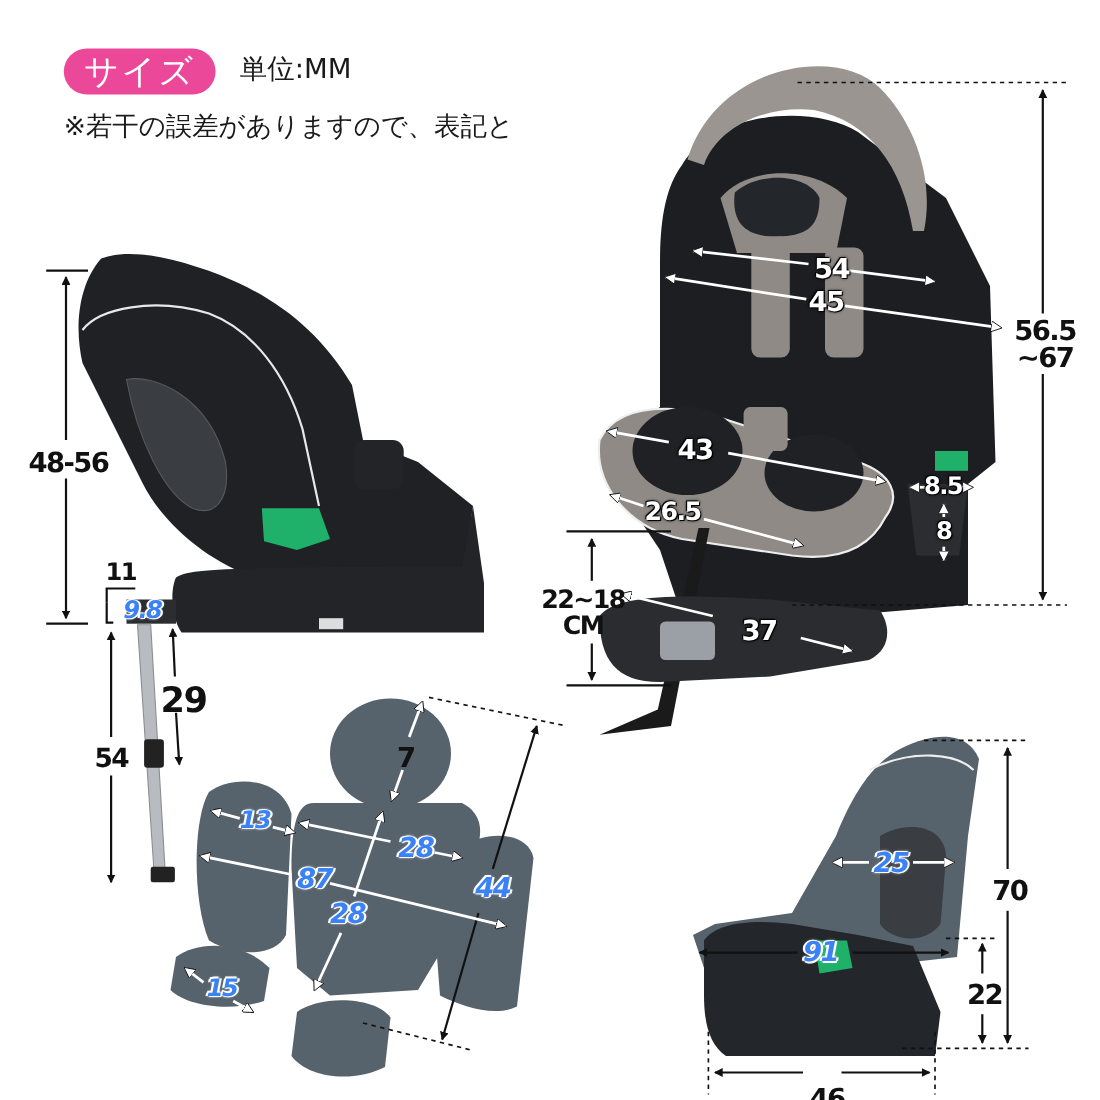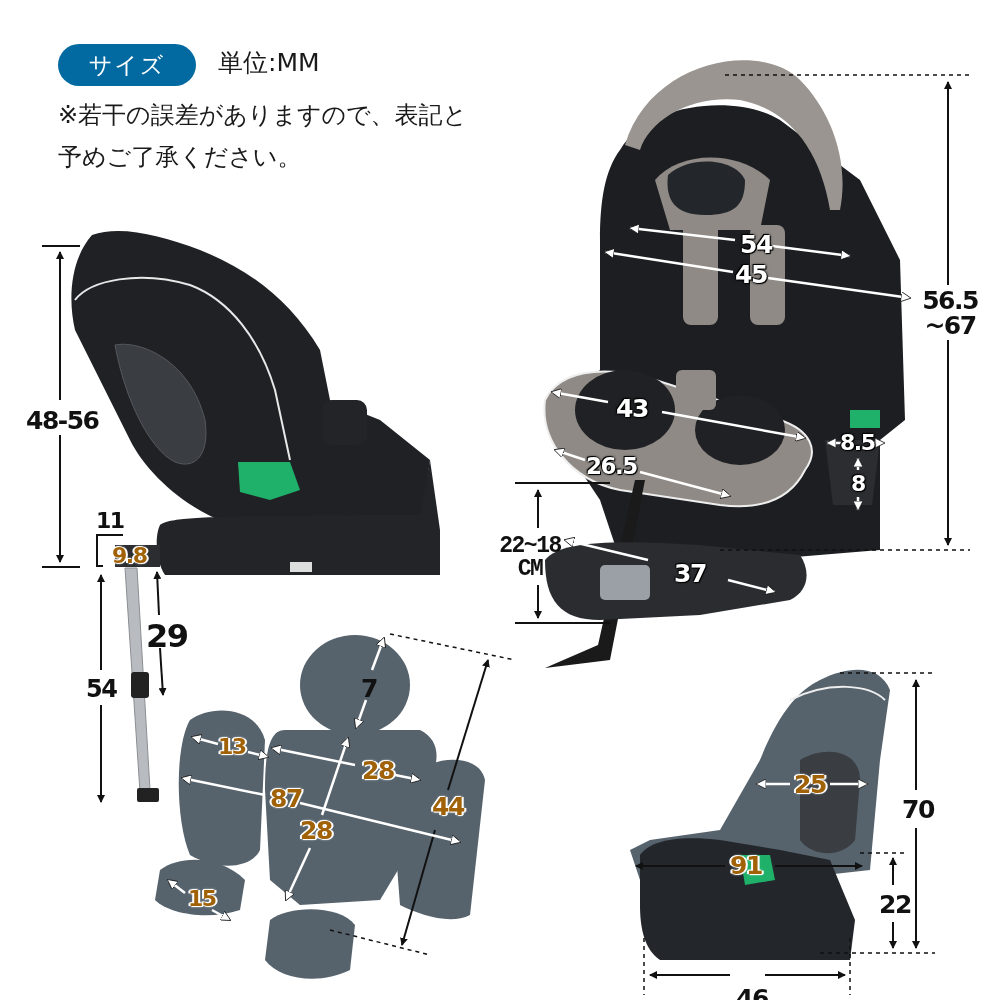--- a/index.html
+++ b/index.html
@@ -1,35 +1,34 @@
 <!DOCTYPE html>
 <html><head>
 <meta charset="utf-8">
 <style>
   html,body{margin:0;padding:0;background:#fff;}
   body{width:1000px;height:1000px;position:relative;overflow:hidden;font-family:"DejaVu Sans","Liberation Sans",sans-serif;color:#1a1a1a;}
   .abs{position:absolute;}
-  .badge{left:58px;top:44px;width:138px;height:42px;border-radius:21px;background:#0369a1;color:#fff;font-size:23px;display:flex;align-items:center;justify-content:center;letter-spacing:2px;}
+  .badge{left:58px;top:44px;width:138px;height:42px;border-radius:21px;background:#ec4899;color:#fff;font-size:31px;display:flex;align-items:center;justify-content:center;letter-spacing:2px;}
   .unit{left:218px;top:46px;font-size:25px;}
   .note{left:58px;top:94px;font-size:24px;line-height:42px;width:480px;}
   .dim{position:absolute;font-family:"DejaVu Sans","Liberation Sans",sans-serif;font-weight:bold;font-size:25px;letter-spacing:-1.5px;line-height:1;white-space:nowrap;}
   .dark{color:#111;}
   .light{color:#fff;text-shadow:0 0 2px #000,0 0 3px #000,1px 1px 0 #000,-1px -1px 0 #000;}
-  .outlined{color:#a16207;text-shadow:0 0 2px #fff,0 0 3px #fff,1px 1px 0 #fff,-1px -1px 0 #fff,2px 0 0 #fff,-2px 0 0 #fff;}
+  .outlined{color:#3b82f6;text-shadow:0 0 2px #fff,0 0 3px #fff,1px 1px 0 #fff,-1px -1px 0 #fff,2px 0 0 #fff,-2px 0 0 #fff;font-style:italic;}
   svg{position:absolute;left:0;top:0;}
   .center{text-align:center;}
 </style>
 </head>
 <body>
 
 <div class="abs badge">サイズ</div>
 <div class="abs unit">単位:MM</div>
 <div class="abs note">
   <div>※若干の誤差がありますので、表記と</div>
-  <div>予めご了承ください。</div>
 </div>
 
 <svg width="1000" height="1000" viewBox="0 0 1000 1000">
   <defs>
     <marker id="ah" markerWidth="8" markerHeight="8" refX="7" refY="4" orient="auto-start-reverse" markerUnits="userSpaceOnUse">
       <path d="M0,0 L8,4 L0,8 z" fill="#111"></path>
     </marker>
     <marker id="ahw" markerWidth="10" markerHeight="10" refX="9" refY="5" orient="auto-start-reverse" markerUnits="userSpaceOnUse">
       <path d="M0,0 L10,5 L0,10 z" fill="#fff" stroke="#111" stroke-width="0.8"></path>
     </marker>
@@ -190,21 +189,21 @@
 <div class="dim light" style="left:740px;top:232px;">54</div>
 <div class="dim light" style="left:735px;top:262px;">45</div>
 <div class="dim dark center" style="left:920px;top:288px;width:60px;">
   <div>56.5</div>
   <div>~67</div>
 </div>
 <div class="dim light" style="left:616px;top:396px;">43</div>
 <div class="dim light" style="left:586px;top:455px;font-size:23px;">26.5</div>
 <div class="dim light" style="left:840px;top:432px;font-size:22px;">8.5</div>
 <div class="dim light" style="left:851px;top:473px;font-size:22px;">8</div>
-<div class="dim dark center" style="left:490px;top:535px;width:80px;font-size:23px;font-family:Liberation Mono, monospace;">
+<div class="dim dark center" style="left:490px;top:535px;width:80px;font-size:23px;">
   <div>22~18</div>
   <div>CM</div>
 </div>
 <div class="dim light" style="left:674px;top:561px;">37</div>
 
 <div class="dim dark" style="left:361px;top:676px;">7</div>
 <div class="dim outlined" style="left:218px;top:736px;font-size:22px;">13</div>
 <div class="dim outlined" style="left:362px;top:758px;">28</div>
 <div class="dim outlined" style="left:270px;top:786px;">87</div>
 <div class="dim outlined" style="left:300px;top:818px;">28</div>

